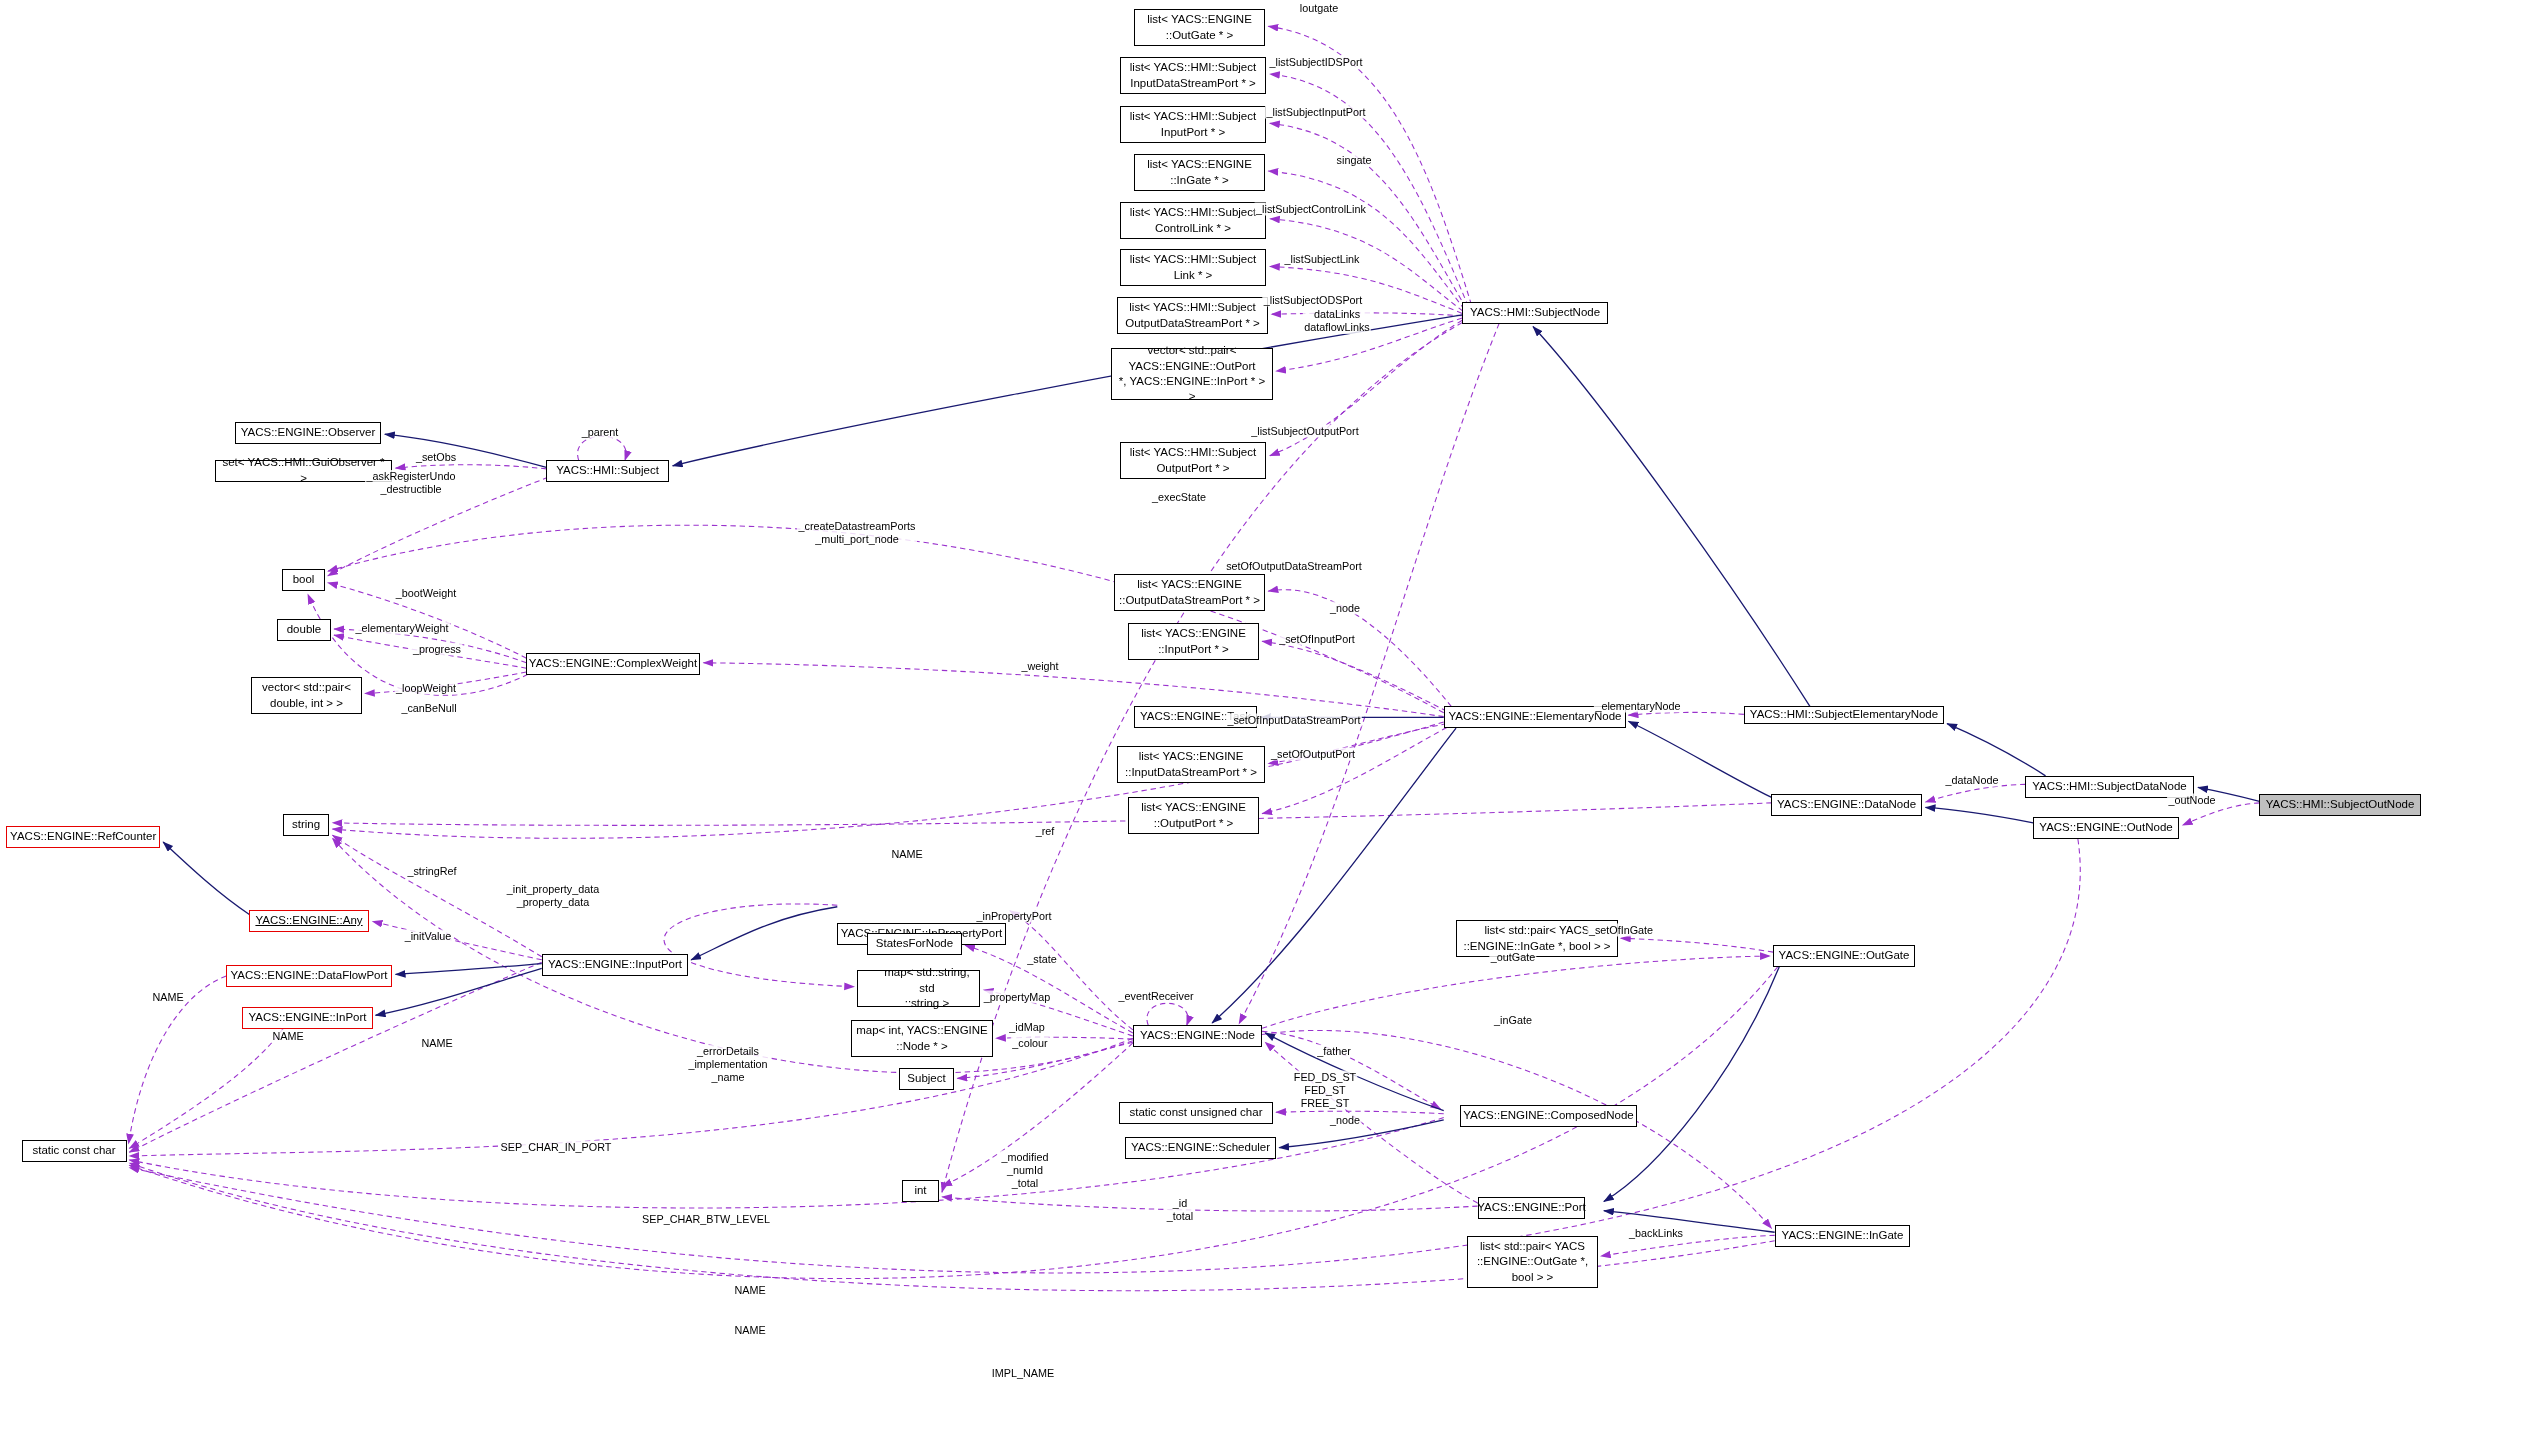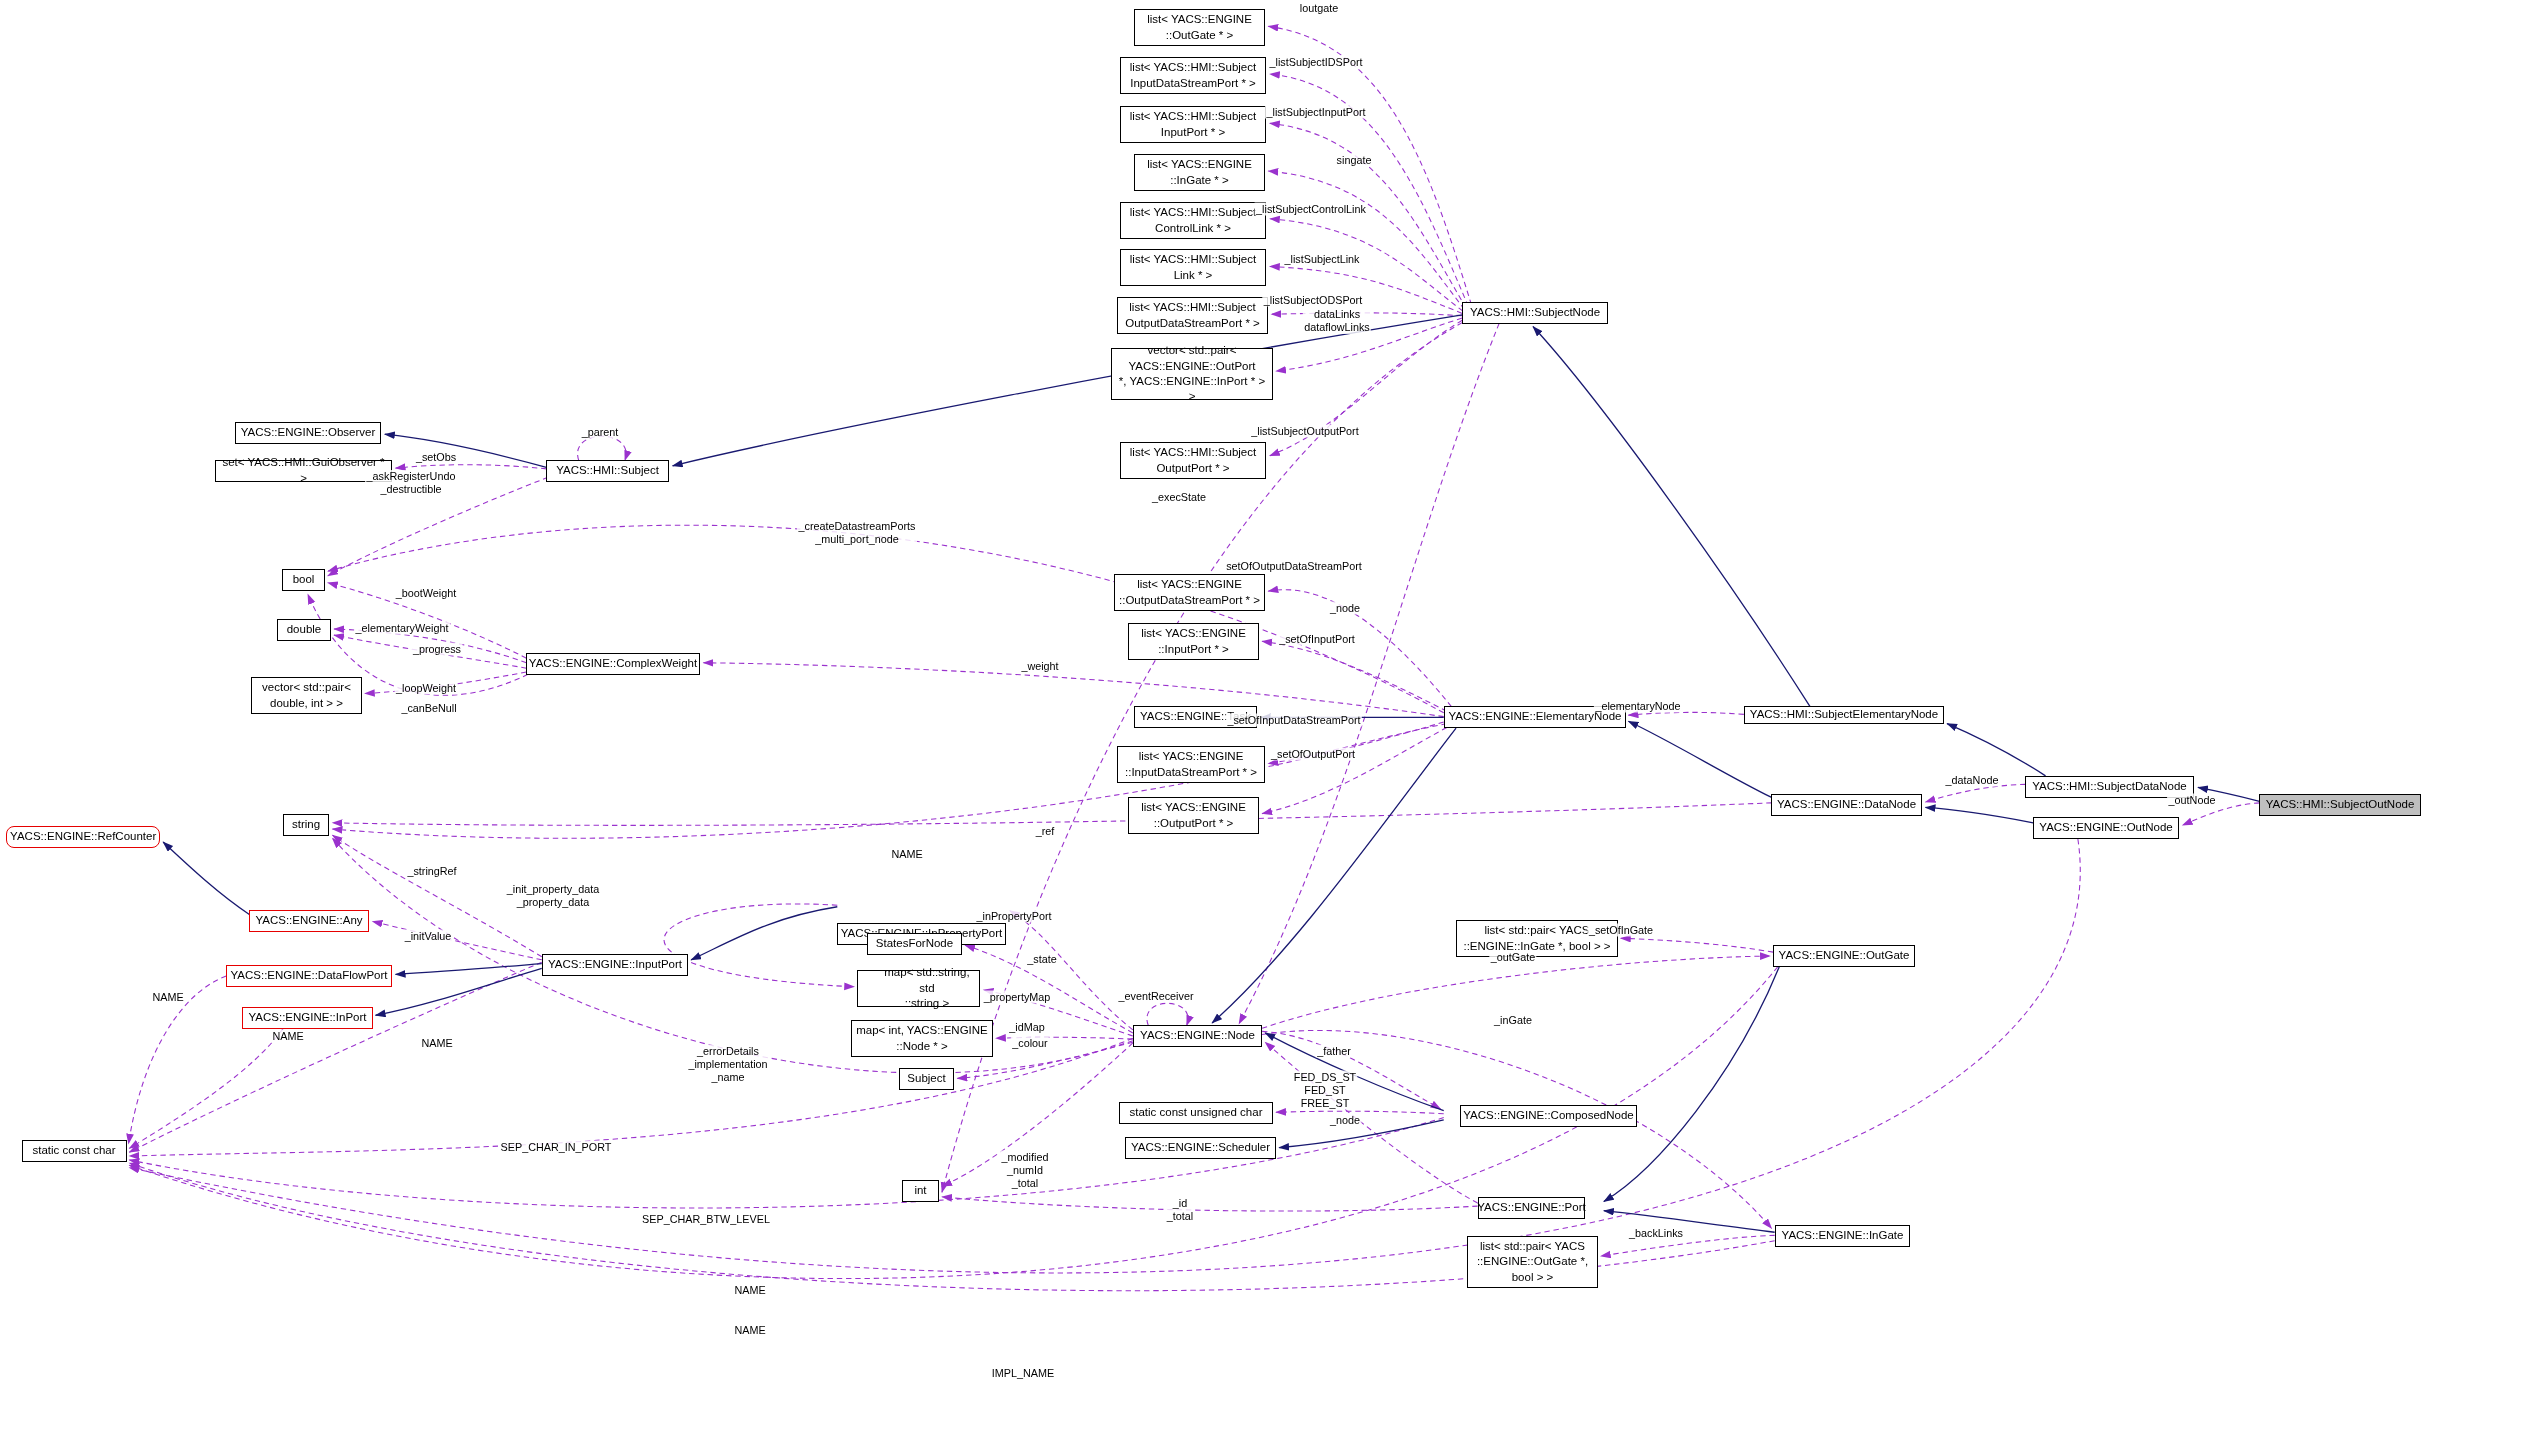--- a/index.html
+++ b/index.html
@@ -141,22 +141,22 @@
     <div class="node normal" style="left: 1462px; top: 302px; width: 146px; height: 21.5px;">YACS::HMI::SubjectNode</div>
     <div class="node normal" style="left: 235px; top: 422px; width: 146px; height: 21.5px;">YACS::ENGINE::Observer</div>
     <div class="node normal" style="left: 215px; top: 460px; width: 177px; height: 21.5px;">set&lt; YACS::HMI::GuiObserver * &gt;</div>
     <div class="node normal" style="left: 546px; top: 460px; width: 123px; height: 21.5px;">YACS::HMI::Subject</div>
     <div class="node normal" style="left: 282px; top: 569px; width: 43px; height: 21.5px;">bool</div>
     <div class="node normal" style="left: 277px; top: 619px; width: 54px; height: 21.5px;">double</div>
     <div class="node normal" style="left: 251px; top: 677px; width: 111px; height: 37px;">vector&lt; std::pair&lt;
 double, int &gt; &gt;</div>
     <div class="node normal" style="left: 526px; top: 653px; width: 174px; height: 21.5px;">YACS::ENGINE::ComplexWeight</div>
     <div class="node normal" style="left: 283px; top: 814px; width: 46px; height: 21.5px;">string</div>
-    <div class="node red" style="left: 6.2px; top: 826px; width: 154px; height: 21.5px; border-radius: 8px;">YACS::ENGINE::RefCounter</div>
-    <div class="node red" style="left: 249px; top: 910px; width: 120px; height: 21.5px;">YACS::ENGINE::Any</div>
+    <div class="node red" style="left: 6.2px; top: 826px; width: 154px; height: 21.5px;">YACS::ENGINE::RefCounter</div>
+    <div class="node red" style="left: 249px; top: 910px; width: 120px; height: 21.5px; text-decoration: underline;">YACS::ENGINE::Any</div>
     <div class="node red" style="left: 226px; top: 965px; width: 166px; height: 21.5px;">YACS::ENGINE::DataFlowPort</div>
     <div class="node red" style="left: 242px; top: 1007px; width: 131px; height: 21.5px;">YACS::ENGINE::InPort</div>
     <div class="node normal" style="left: 542px; top: 954px; width: 146px; height: 21.5px;">YACS::ENGINE::InputPort</div>
     <div class="node normal" style="left: 837px; top: 923px; width: 169px; height: 21.5px;">YACS::ENGINE::InPropertyPort</div>
     <div class="node normal" style="left: 867px; top: 933px; width: 95px; height: 21.5px;">StatesForNode</div>
     <div class="node normal" style="left: 857px; top: 970px; width: 123px; height: 37px; padding-left: 20px;">map&lt; std::string, std
 ::string &gt;</div>
     <div class="node normal" style="left: 851px; top: 1020px; width: 142px; height: 37px;">map&lt; int, YACS::ENGINE
 ::Node * &gt;</div>
     <div class="node normal" style="left: 899px; top: 1068px; width: 55px; height: 21.5px;">Subject</div>

